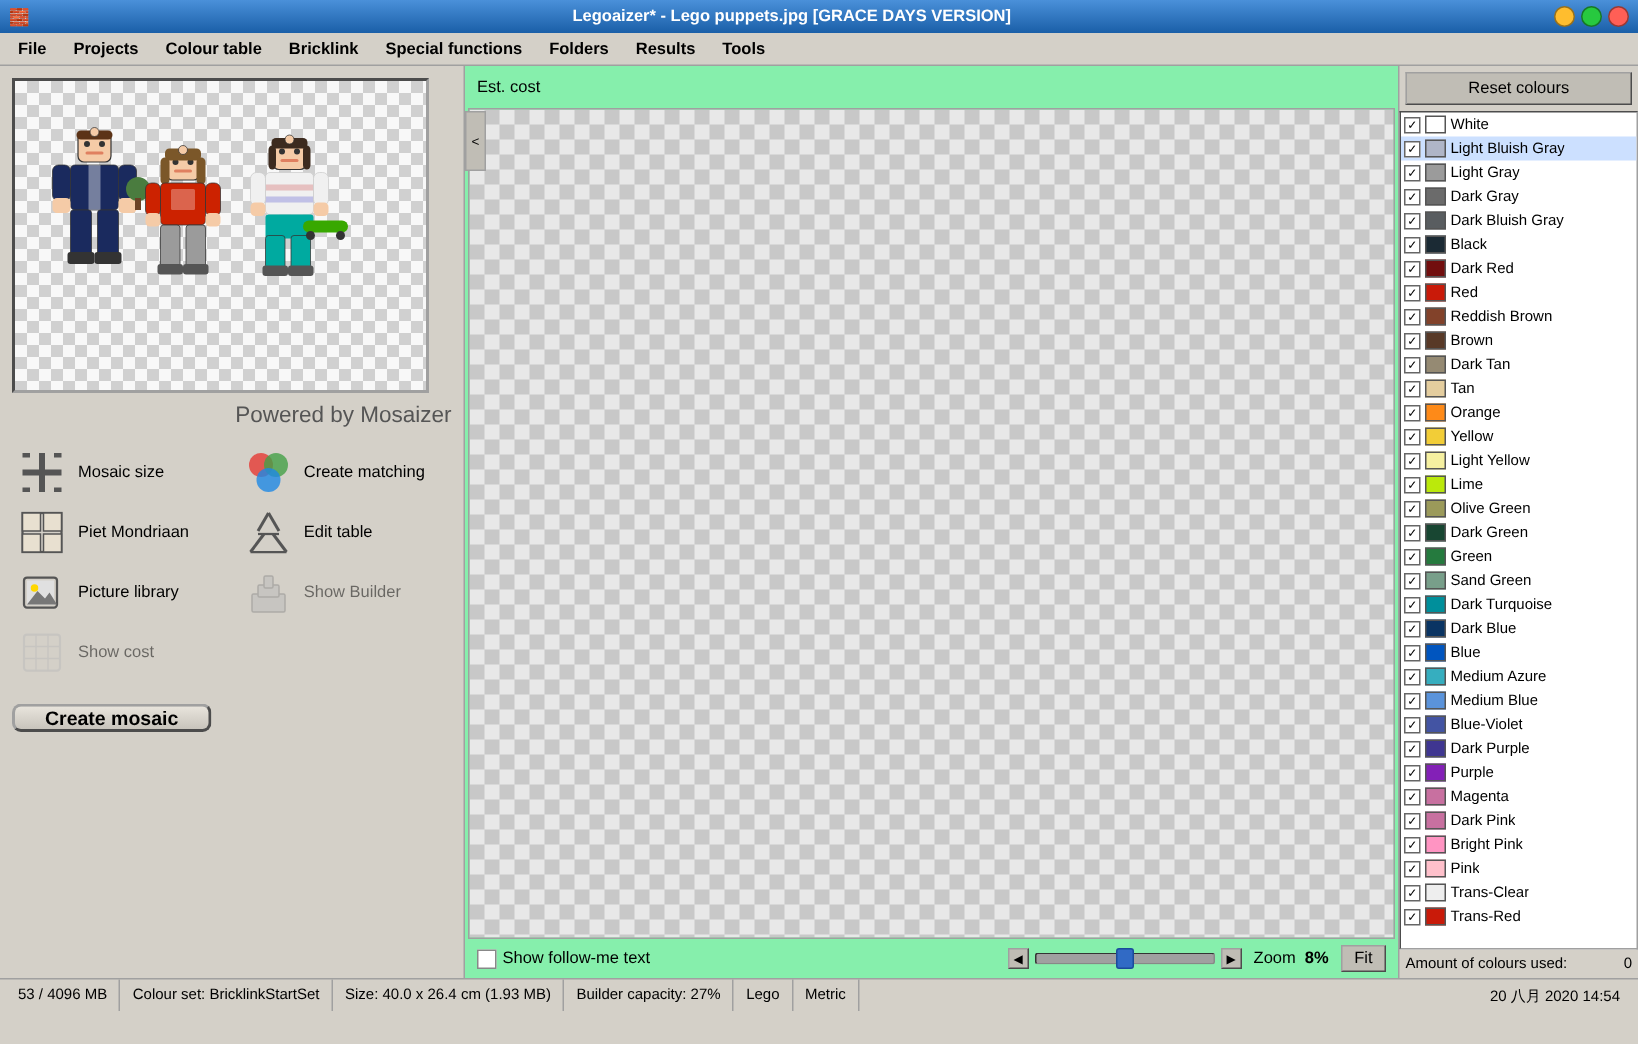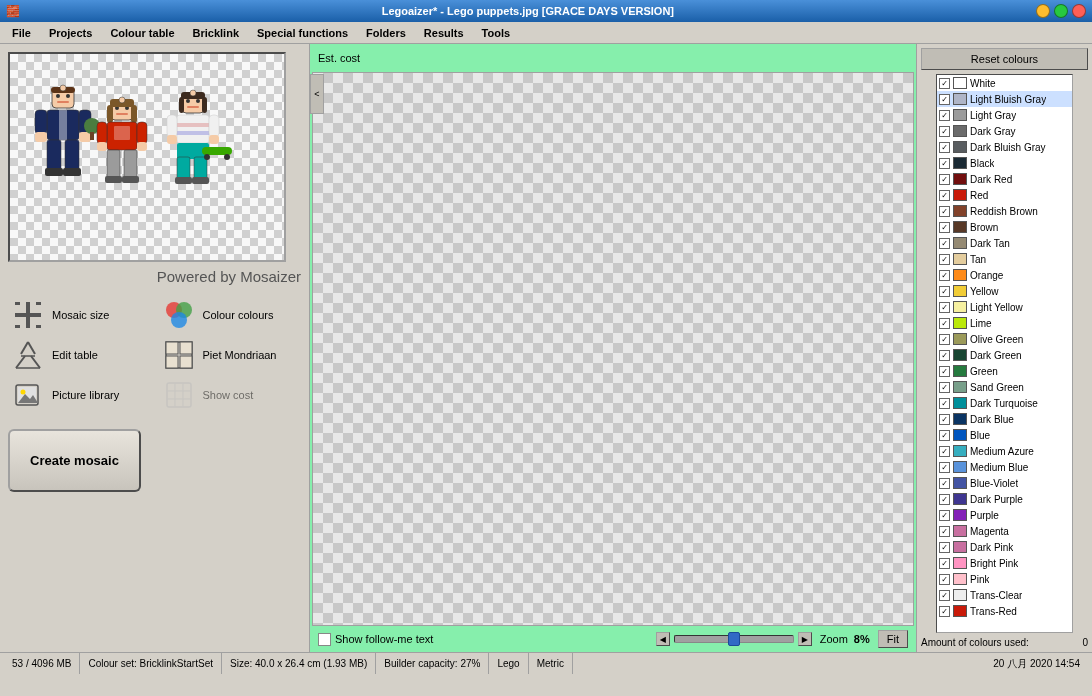--- a/index.html
+++ b/index.html
@@ -114,21 +114,21 @@
       display: flex;
       align-items: center;
       justify-content: center;
       flex-shrink: 0;
     }
     .tool-label { font-size: 11px; color: #000; }
     
     #create-mosaic-btn {
       background: linear-gradient(to bottom, #e8e4dc, #c8c4bc);
       border: 2px outset #a0a0a0;
-      padding: 22px 20px;
+      padding: 0 20px;
       font-size: 13px;
       font-weight: bold;
       cursor: pointer;
       border-radius: 6px;
       align-self: flex-start;
       margin-top: 4px;
     }
     
     #canvas-area {
       flex: 1;
@@ -210,41 +210,41 @@
     }
     #fit-btn {
       padding: 2px 8px;
       background: #c0bdb5;
       border: 1px outset #a0a0a0;
       cursor: pointer;
       font-size: 11px;
     }
     
     #right-panel {
-      width: 176px;
+      width: 160px;
       background: #d4d0c8;
       display: flex;
       flex-direction: column;
       border-left: 1px solid #a0a0a0;
     }
     #reset-colours-btn {
       margin: 4px;
       padding: 4px 8px;
       background: #c0bdb5;
       border: 1px outset #a0a0a0;
       cursor: pointer;
       font-size: 11px;
       text-align: center;
     }
     #color-list-container {
       flex: 1;
       overflow-y: scroll;
       overflow-x: hidden;
       border: 1px inset #a0a0a0;
-      margin: 0 19px;
+      margin: 0 0;
       background: white;
     }
     .color-row {
       display: flex;
       align-items: center;
       height: 16px;
       padding: 0 2px;
       gap: 3px;
       cursor: pointer;
     }
@@ -442,62 +442,72 @@
       </div>
 
       <div class="tool-item">
         <div class="tool-icon">
           <svg width="30" height="30" viewBox="0 0 30 30">
               <circle cx="10" cy="10" r="8" fill="#e53935" opacity="0.8"></circle>
               <circle cx="20" cy="10" r="8" fill="#43a047" opacity="0.8"></circle>
               <circle cx="15" cy="20" r="8" fill="#1e88e5" opacity="0.8"></circle>
             </svg>
         </div>
-        <span class="tool-label">Colour colours</span>
+        <span class="tool-label">Create matching</span>
+      </div>
+
+      <div class="tool-item">
+        <div class="tool-icon">
+          <svg width="30" height="30" viewBox="0 0 30 30">
+              <rect x="2" y="2" width="26" height="26" fill="none" stroke="#555" stroke-width="1.5"></rect>
+              <rect x="2" y="2" width="12" height="12" fill="#e8e0d0" stroke="#555" stroke-width="1"></rect>
+              <rect x="16" y="2" width="12" height="12" fill="#e8e0d0" stroke="#555" stroke-width="1"></rect>
+              <rect x="2" y="16" width="12" height="12" fill="#e8e0d0" stroke="#555" stroke-width="1"></rect>
+              <rect x="16" y="16" width="12" height="12" fill="#e8e0d0" stroke="#555" stroke-width="1"></rect>
+            </svg>
+        </div>
+        <span class="tool-label">Piet Mondriaan</span>
       </div>
 
       <div class="tool-item">
         <div class="tool-icon">
           <svg width="30" height="30" viewBox="0 0 30 30">
               <line x1="15" y1="2" x2="8" y2="14" stroke="#555" stroke-width="2"></line>
               <line x1="15" y1="2" x2="22" y2="14" stroke="#555" stroke-width="2"></line>
               <line x1="8" y1="16" x2="22" y2="16" stroke="#555" stroke-width="1.5"></line>
               <line x1="3" y1="28" x2="12" y2="16" stroke="#555" stroke-width="2"></line>
               <line x1="27" y1="28" x2="18" y2="16" stroke="#555" stroke-width="2"></line>
               <line x1="3" y1="28" x2="27" y2="28" stroke="#555" stroke-width="1.5"></line>
             </svg>
         </div>
         <span class="tool-label">Edit table</span>
       </div>
 
       <div class="tool-item">
         <div class="tool-icon">
           <svg width="30" height="30" viewBox="0 0 30 30">
-              <rect x="2" y="2" width="26" height="26" fill="none" stroke="#555" stroke-width="1.5"></rect>
-              <rect x="2" y="2" width="12" height="12" fill="#e8e0d0" stroke="#555" stroke-width="1"></rect>
-              <rect x="16" y="2" width="12" height="12" fill="#e8e0d0" stroke="#555" stroke-width="1"></rect>
-              <rect x="2" y="16" width="12" height="12" fill="#e8e0d0" stroke="#555" stroke-width="1"></rect>
-              <rect x="16" y="16" width="12" height="12" fill="#e8e0d0" stroke="#555" stroke-width="1"></rect>
-            </svg>
-        </div>
-        <span class="tool-label">Piet Mondriaan</span>
-      </div>
-
-      <div class="tool-item">
-        <div class="tool-icon">
-          <svg width="30" height="30" viewBox="0 0 30 30">
               <rect x="3" y="5" width="22" height="20" rx="2" fill="none" stroke="#555" stroke-width="1.5"></rect>
               <rect x="5" y="7" width="18" height="16" fill="#e0e0e0"></rect>
               <circle cx="10" cy="12" r="2.5" fill="#ffd700"></circle>
               <polygon points="5,23 12,14 17,19 20,15 25,23" fill="#777"></polygon>
             </svg>
         </div>
         <span class="tool-label">Picture library</span>
       </div>
 
+      <div class="tool-item disabled">
+        <div class="tool-icon">
+          <svg width="30" height="30" viewBox="0 0 30 30">
+              <rect x="4" y="16" width="22" height="12" rx="1" fill="#bbb" stroke="#888" stroke-width="1"></rect>
+              <rect x="8" y="10" width="14" height="8" rx="1" fill="#bbb" stroke="#888" stroke-width="1"></rect>
+              <rect x="12" y="4" width="6" height="8" rx="1" fill="#bbb" stroke="#888" stroke-width="1"></rect>
+            </svg>
+        </div>
+        <span class="tool-label">Show Builder</span>
+      </div>
 
 
       <div class="tool-item disabled">
         <div class="tool-icon">
           <svg width="30" height="30" viewBox="0 0 30 30">
               <rect x="3" y="3" width="24" height="24" rx="2" fill="none" stroke="#bbb" stroke-width="1.5"></rect>
               <line x1="3" y1="11" x2="27" y2="11" stroke="#bbb" stroke-width="1"></line>
               <line x1="3" y1="19" x2="27" y2="19" stroke="#bbb" stroke-width="1"></line>
               <line x1="11" y1="3" x2="11" y2="27" stroke="#bbb" stroke-width="1"></line>
               <line x1="19" y1="3" x2="19" y2="27" stroke="#bbb" stroke-width="1"></line>

